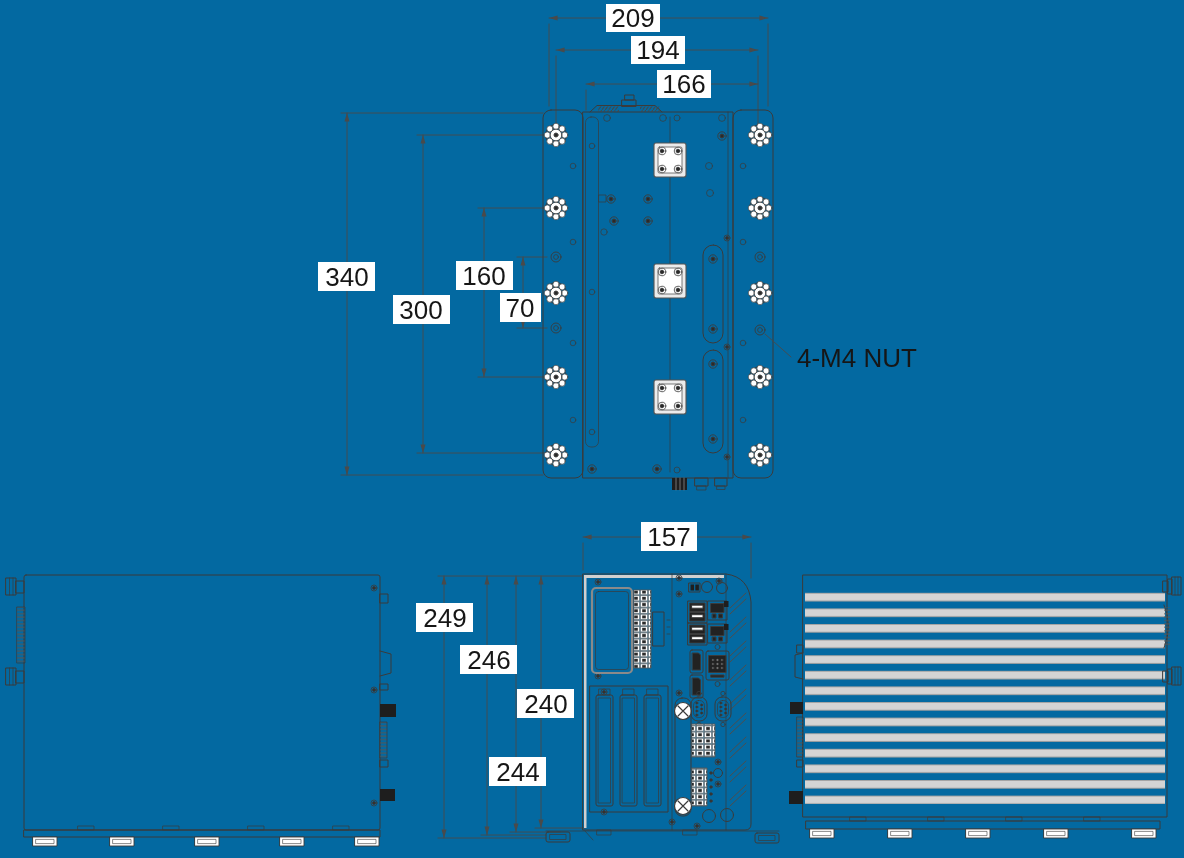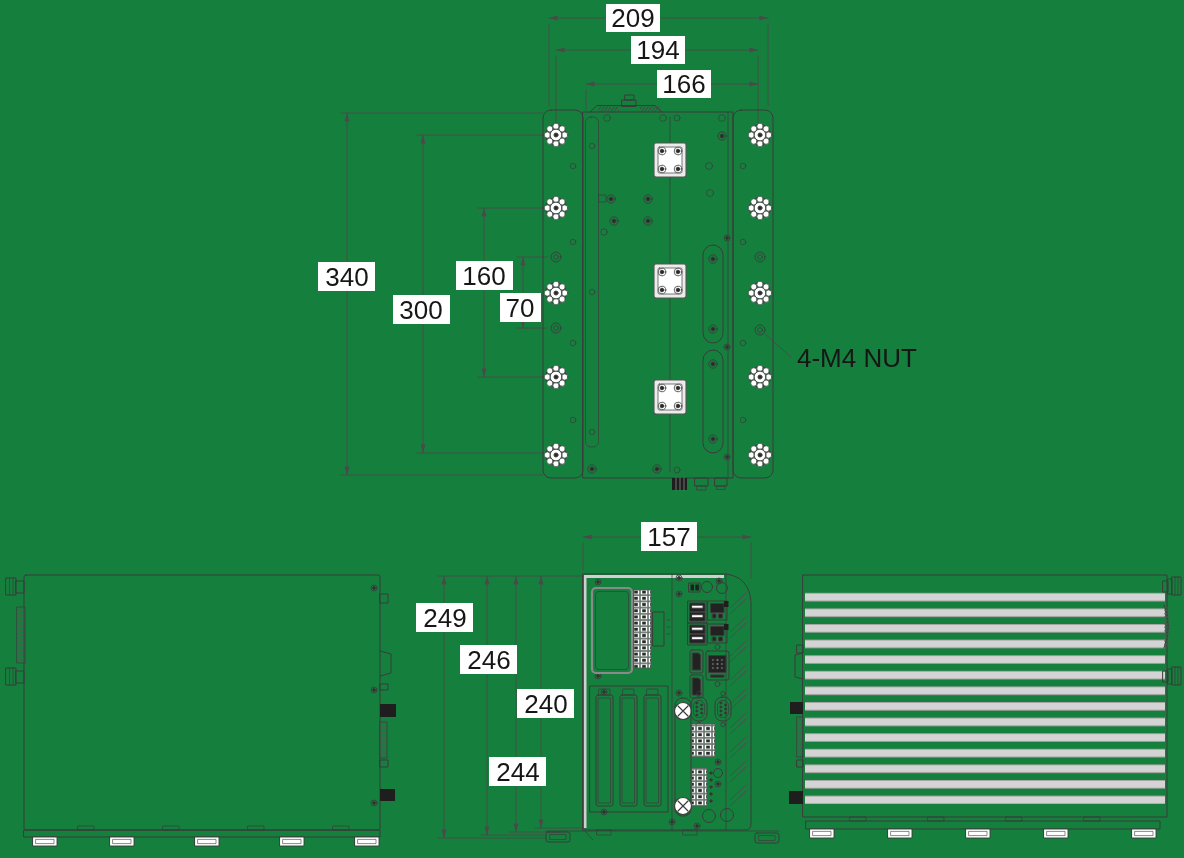--- a/index.html
+++ b/index.html
@@ -1,16 +1,16 @@
 <!DOCTYPE html>
 <html><head>
 <meta charset="utf-8">
 <style>
   html,body{margin:0;padding:0;background:#ffffff;}
-  .stage{width:1184px;height:858px;position:relative;background:#15803d;overflow:hidden;}
+  .stage{width:1184px;height:858px;position:relative;background:#0369a1;overflow:hidden;}
   svg{display:block;}
   .part{stroke:#3b3b3b;fill:none;stroke-width:1;stroke-linecap:round;stroke-linejoin:round;}
   .thin{stroke-width:0.7;}
   .dark{fill:#1e1e1e;stroke:none;}
   .ltgray{fill:#d0d0d0;stroke:none;}
   .ext{stroke:#4a4a4a;fill:none;stroke-width:0.9;}
   .dim-line{stroke:#4a4a4a;fill:none;stroke-width:0.9;marker-start:url(#arr);marker-end:url(#arr);}
   .leader{stroke:#4a4a4a;fill:none;stroke-width:0.9;}
   .bg{fill:#ffffff;stroke:none;}
   text.dim{font-family:"Liberation Sans",sans-serif;font-size:26px;fill:#161616;stroke:none;text-anchor:middle;}

